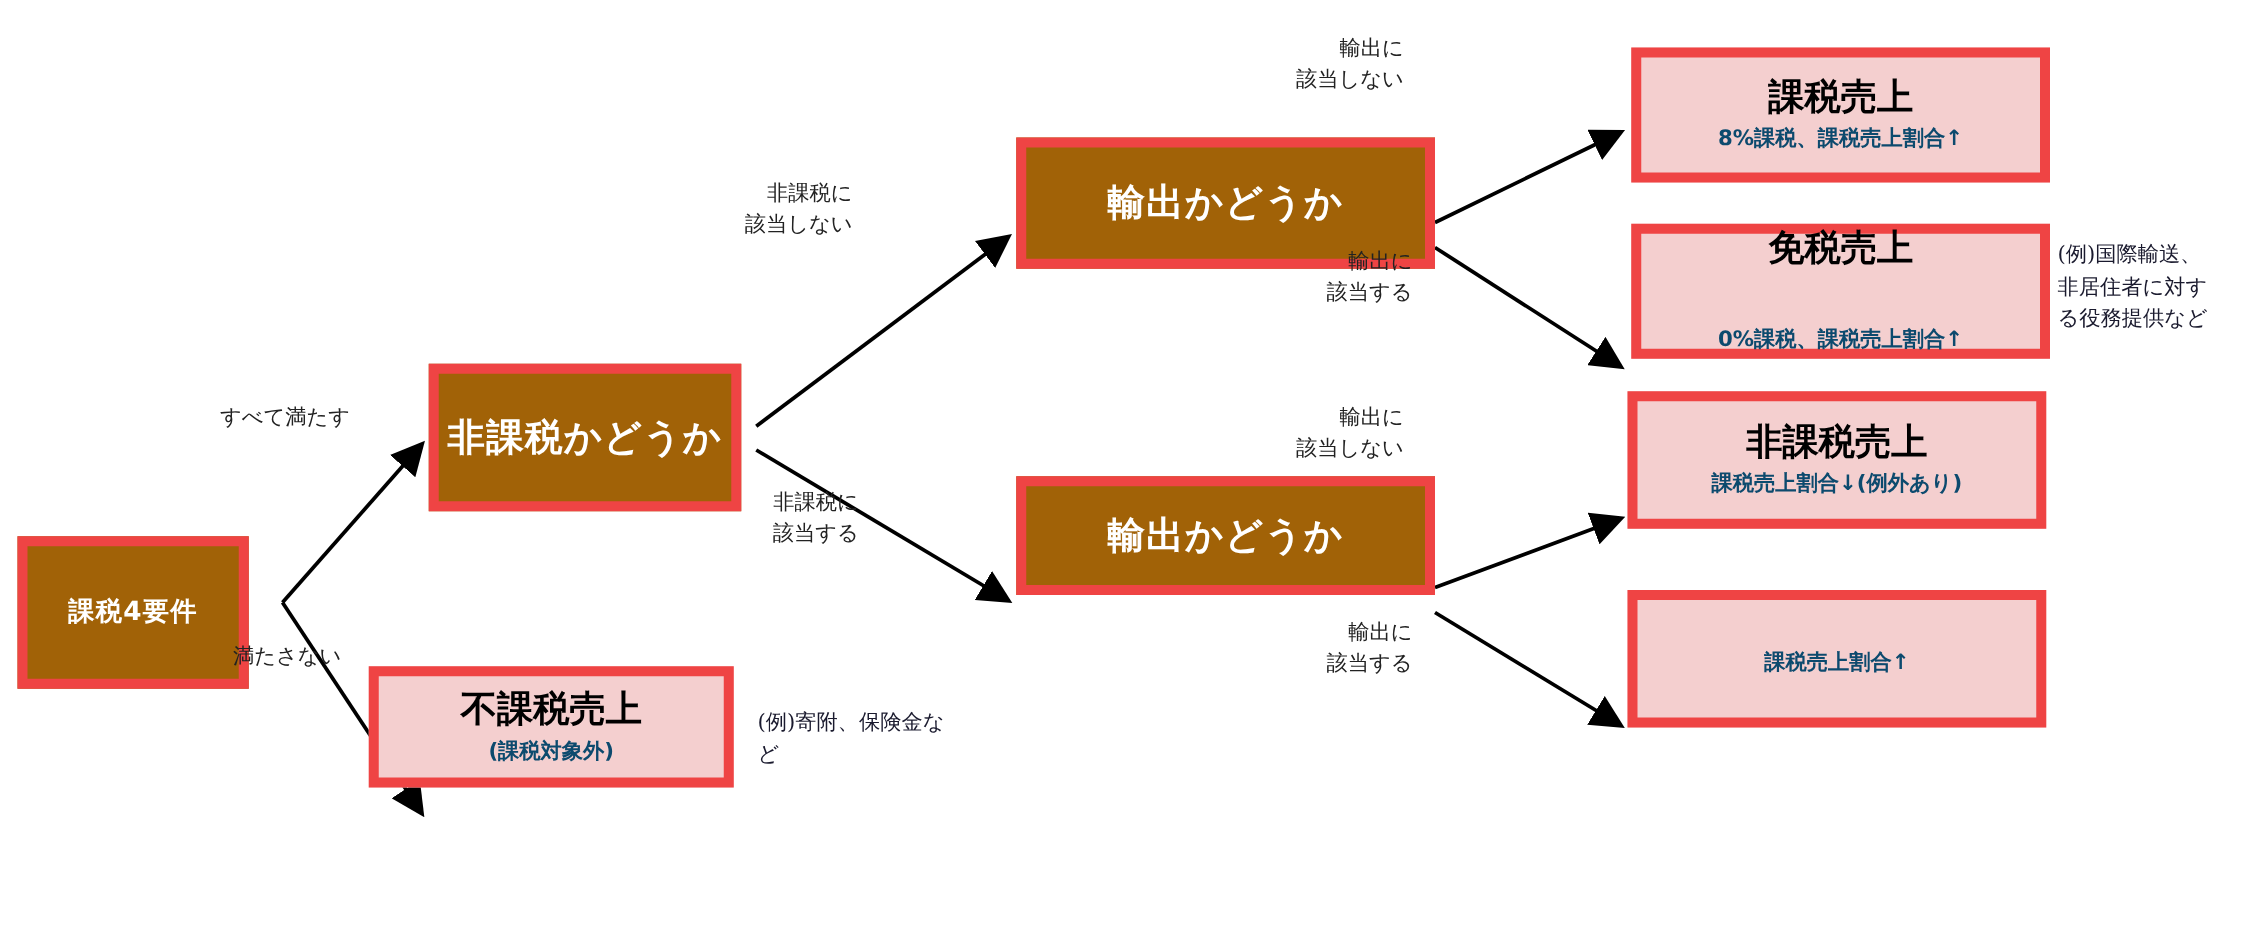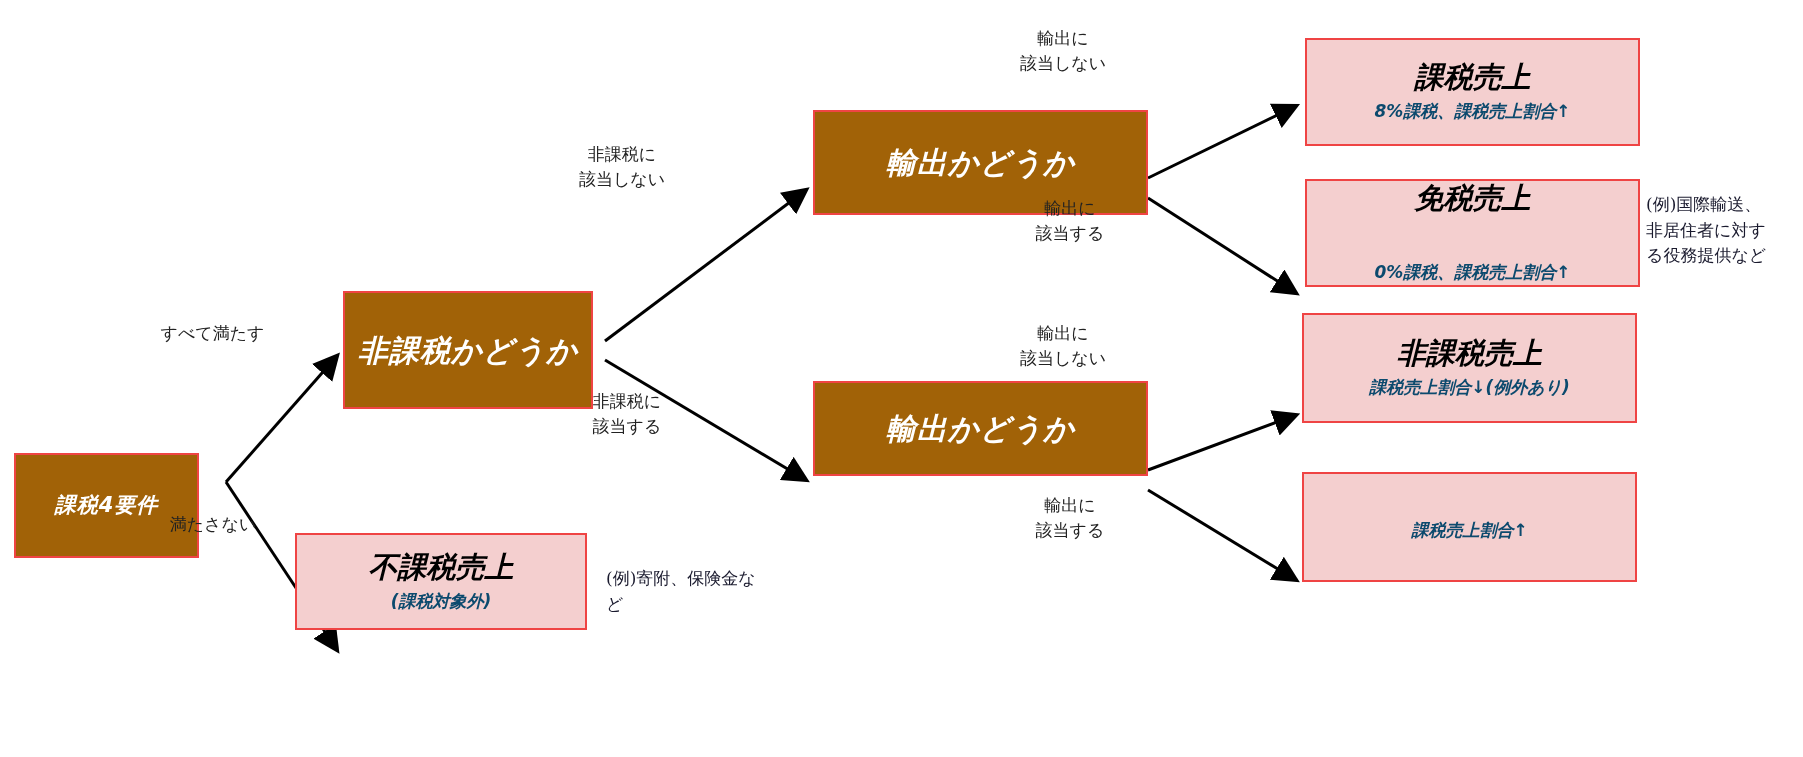--- a/index.html
+++ b/index.html
@@ -1,31 +1,31 @@
 <!DOCTYPE html>
 <html><head>
 <meta charset="utf-8">
 <style>
   html,body{margin:0;padding:0;background:#ffffff;}
   body{font-family:"DejaVu Sans","Liberation Sans",sans-serif;}
   #canvas{position:relative;width:1803px;height:757px;background:#ffffff;overflow:hidden;}
 
-  .node{position:absolute;box-sizing:border-box;border:2px solid #ef4444;
-        display:flex;flex-direction:column;justify-content:center;font-style:italic;}
+  .node{position:absolute;box-sizing:border-box;border:8px solid #ef4444;
+        display:flex;flex-direction:column;justify-content:center;}
   .node.decision{background:#a16207;}
   .node.outcome{background:#f4cfcf;}
 
   .node .title{font-weight:bold;line-height:1.1;text-align:center;}
   .node.decision .title{color:#ffffff;font-size:30px;letter-spacing:1px;}
   .node.outcome .title{color:#000000;font-size:29px;letter-spacing:0px;}
   .node .subtitle{color:#0c4a6e;font-size:17px;font-weight:bold;margin-top:8px;text-align:center;line-height:1.15;}
 
   .node.small .title{font-size:21px;}
 
-  .edge-label{position:absolute;color:#222222;font-size:17px;line-height:1.45;text-align:center;
+  .edge-label{position:absolute;color:#222222;font-size:17px;line-height:1.45;text-align:right;
               font-family:Liberation Serif, serif;white-space:pre-line;}
 
   .note{position:absolute;color:#1a1a2e;font-size:17px;line-height:1.5;
         font-family:"DejaVu Serif","Liberation Serif",serif;white-space:pre-line;}
 
   #edges{position:absolute;left:0;top:0;width:1803px;height:757px;pointer-events:none;}
 </style>
 </head>
 <body>
 
@@ -48,21 +48,21 @@
 
     <line x1="1148" y1="178" x2="1296" y2="106" stroke="#000000" stroke-width="3" marker-end="url(#arrow)"></line>
 
     <line x1="1148" y1="198" x2="1296" y2="293" stroke="#000000" stroke-width="3" marker-end="url(#arrow)"></line>
 
     <line x1="1148" y1="470" x2="1296" y2="415" stroke="#000000" stroke-width="3" marker-end="url(#arrow)"></line>
 
     <line x1="1148" y1="490" x2="1296" y2="580" stroke="#000000" stroke-width="3" marker-end="url(#arrow)"></line>
   </svg>
 
-  <div class="node decision small" style="left:14px;top:453px;width:185px;height:105px;">
+  <div class="node decision small" style="left:14px;top:429px;width:185px;height:122px;">
     <div class="title">課税4要件</div>
   </div>
 
   <div class="node decision" style="left:343px;top:291px;width:250px;height:118px;">
     <div class="title">非課税かどうか</div>
   </div>
 
   <div class="node decision" style="left:813px;top:110px;width:335px;height:105px;">
     <div class="title">輸出かどうか</div>
   </div>

